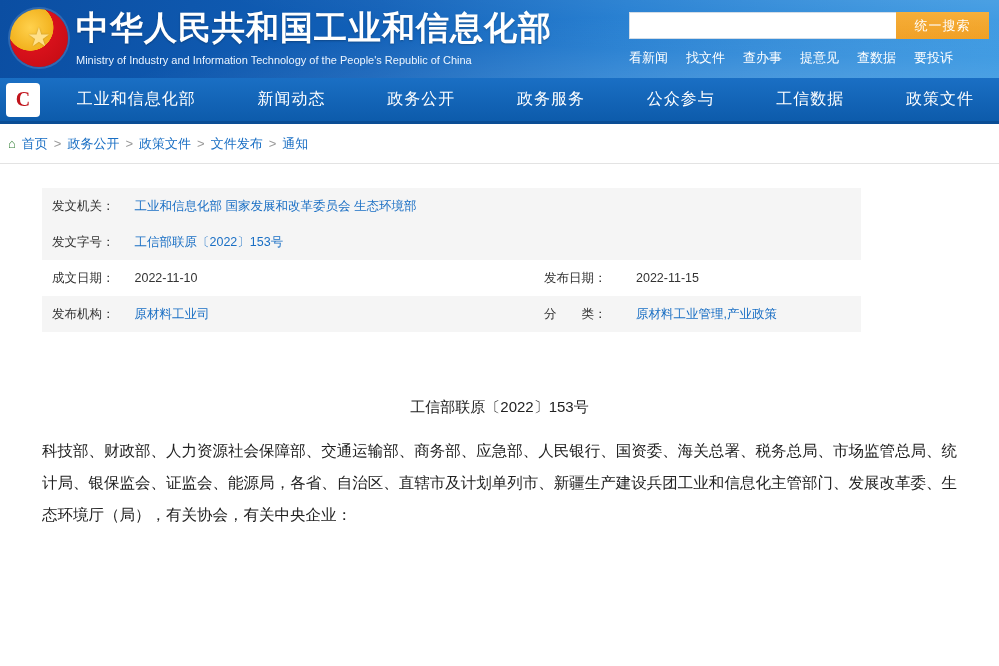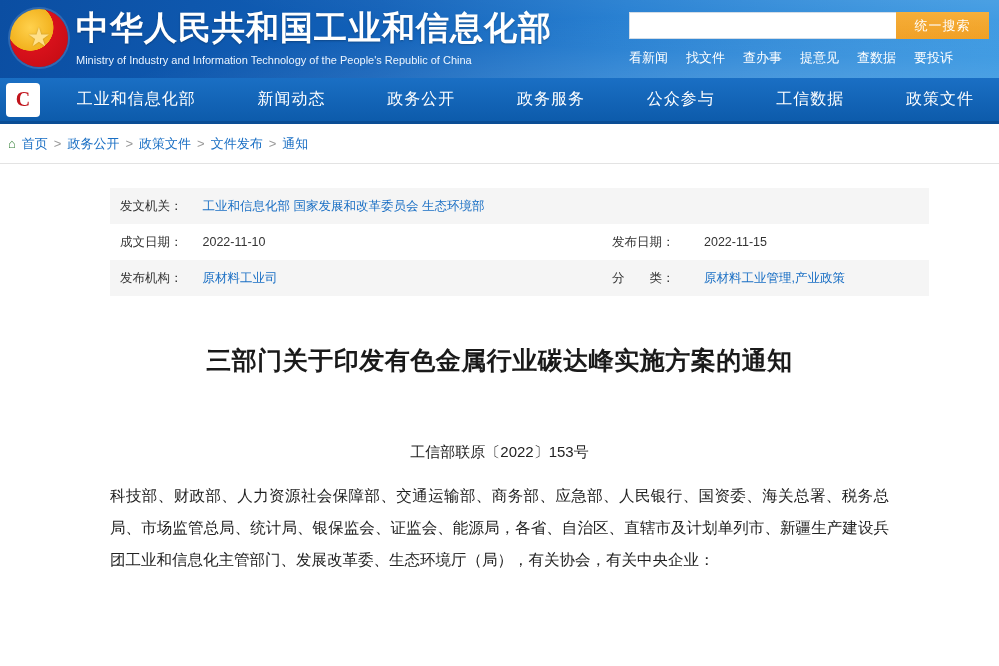--- a/index.html
+++ b/index.html
@@ -157,21 +157,21 @@
   .home-icon {
     color: #2f7d32;
     font-size: 13px;
     margin-right: 6px;
   }
   .crumb-bar a { color: #1a6fc4; text-decoration: none; }
   .crumb-sep { margin: 0 6px; color: #999; }
   .crumb-current { color: #1a6fc4; }
 
   
-  .page-body { padding: 0 110px; }
+  .page-body { padding: 0 42px; }
   .meta {
     margin-top: 24px;
     border-collapse: collapse;
     width: 819px;
     font-size: 12.5px;
     color: #333;
   }
   .meta td {
     padding: 9px 10px;
     border: none;
@@ -263,20 +263,26 @@
 </div>
 
 <div class="page-body">
 
   <table class="meta">
     <tbody>
       <tr class="shade">
         <td class="lbl">发文机关：</td>
         <td colspan="3">
           <a href="#">工业和信息化部 国家发展和改革委员会 生态环境部</a>
+        </td>
+      </tr>
+      <tr class="shade">
+        <td class="lbl">发文字号：</td>
+        <td colspan="3">
+          <a href="#">工信部联原〔2022〕153号</a>
         </td>
       </tr>
       <tr>
         <td class="lbl">成文日期：</td>
         <td class="half">2022-11-10</td>
         <td class="lbl-wide">发布日期：</td>
         <td>2022-11-15</td>
       </tr>
       <tr class="shade">
         <td class="lbl">发布机构：</td>
@@ -284,19 +290,18 @@
           <a href="#">原材料工业司</a>
         </td>
         <td class="lbl-wide">分　　类：</td>
         <td>
           <a href="#">原材料工业管理,产业政策</a>
         </td>
       </tr>
     </tbody>
   </table>
 
-  <h1 class="doc-title">三部门关于印发有色金属行业碳达峰实施方案的通知</h1>
 
   <div class="doc-number">工信部联原〔2022〕153号</div>
 
   <p class="doc-para">科技部、财政部、人力资源社会保障部、交通运输部、商务部、应急部、人民银行、国资委、海关总署、税务总局、市场监管总局、统计局、银保监会、证监会、能源局，各省、自治区、直辖市及计划单列市、新疆生产建设兵团工业和信息化主管部门、发展改革委、生态环境厅（局），有关协会，有关中央企业：</p>
 
 </div>
 
 </body></html>

